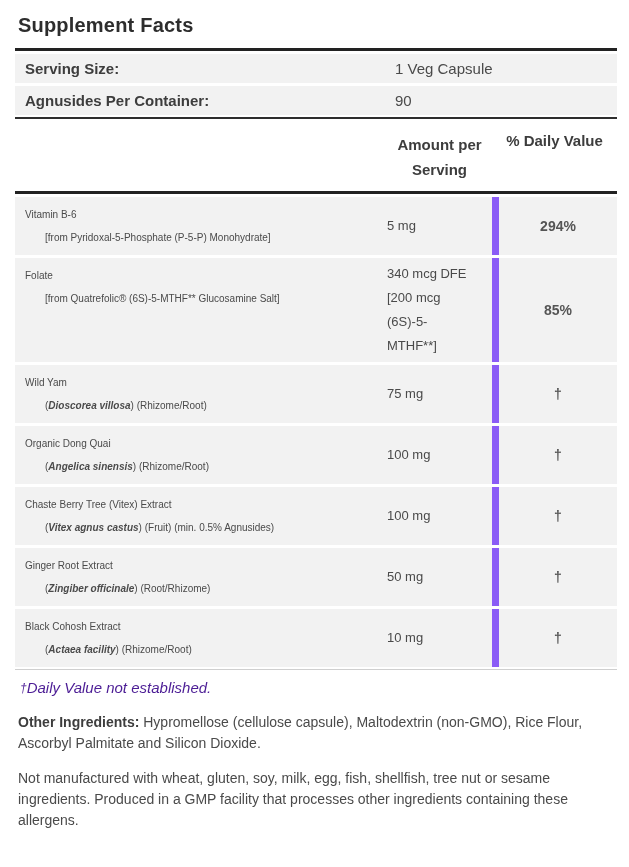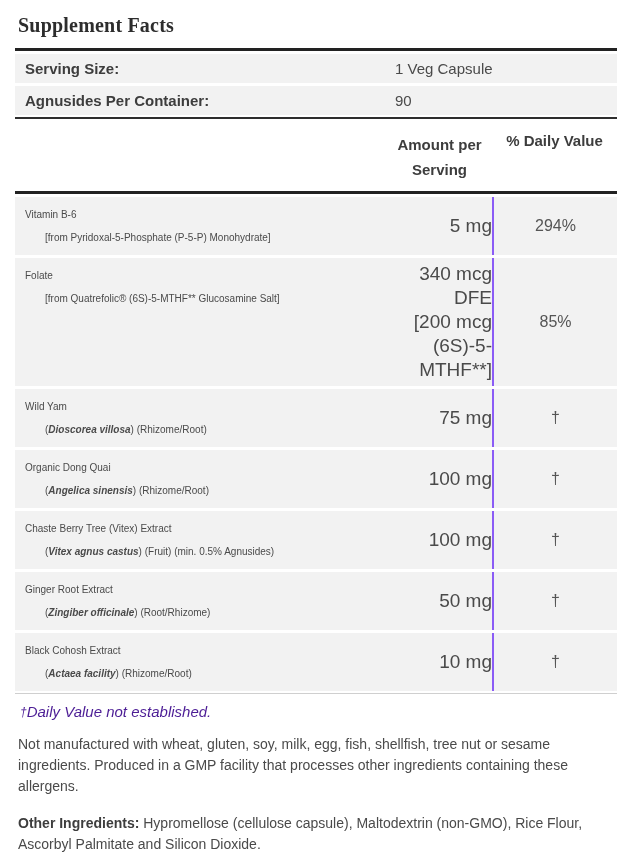--- a/index.html
+++ b/index.html
@@ -9,21 +9,20 @@
     color: var(--text, #4a4a4a);
   }
   .page { padding: 12px 12px 0 15px; }
 
   .title {
     font-size: 20px;
     font-weight: 700;
     color: #2d2d2d;
     margin: 2px 0 11px 3px;
     letter-spacing: 0.2px;
-    font-family: Liberation Serif, serif;
   }
   .rule-thick { height: 3px; background: var(--rule, #222222); }
   .rule-medium { height: 2px; background: #2e2e2e; margin-top: 2px; }
   .rule-light { height: 1px; background: #cfcfcf; margin-top: 2px; }
 
   
   .serving-row {
     display: flex;
     align-items: center;
     background: var(--row-bg, #f2f2f2);
@@ -56,33 +55,34 @@
     margin-top: 3px;
     padding-left: 10px;
   }
   .ing-row:first-of-type { margin-top: 1px; }
   .ing-main { flex: 1; font-size: 10px; line-height: 23px; padding: 6px 0; color: #4a4a4a; }
   .ing-detail { padding-left: 20px; }
   .ing-detail em { font-style: italic; font-weight: bold; }
   .ing-amount {
     width: 105px;
     align-self: center;
-    text-align: right;
-    font-size: 19px;
+    text-align: left;
+    font-size: 13px;
     line-height: 24px;
     color: #4a4a4a;
     white-space: pre-line;
     padding: 4px 0;
   }
   .ing-dv {
     width: 125px;
-    border-left: 2px solid #8b5cf6;
+    border-left: 7px solid #8b5cf6;
     display: flex; align-items: center; justify-content: center;
-    font-size: 16px;
+    font-size: 14px;
     color: #555555;
+    font-weight: bold;
   }
 
   
   .footnote { margin: 9px 0 0 5px; font-size: 15px; color: #4c1d95; font-style: italic; }
   .footnote .dagger { font-size: 12px; vertical-align: 10%; }
   .para { margin: 16px 3px 0 3px; font-size: 14px; line-height: 21px; color: #4a4a4a; }
   .para strong { font-weight: 700; color: #3d3d3d; }
   .para.allergens { margin-top: 14px; }
 </style>
 </head>
@@ -176,17 +176,17 @@
       <div class="ing-detail"><span>(</span><em>Actaea facility</em><span>) (Rhizome/Root)</span></div>
     </div>
     <div class="ing-amount">10 mg</div>
     <div class="ing-dv">†</div>
   </div>
 
   <div class="rule-light"></div>
 
   <p class="footnote"><span class="dagger">†</span><span>Daily Value not established.</span></p>
 
+  <p class="para"><strong>Other Ingredients:</strong><span> Hypromellose (cellulose capsule), Maltodextrin (non-GMO), Rice Flour, Ascorbyl Palmitate and Silicon Dioxide.</span></p>
+
   <p class="para allergens">Not manufactured with wheat, gluten, soy, milk, egg, fish, shellfish, tree nut or sesame ingredients. Produced in a GMP facility that processes other ingredients containing these allergens.</p>
-
-  <p class="para"><strong>Other Ingredients:</strong><span> Hypromellose (cellulose capsule), Maltodextrin (non-GMO), Rice Flour, Ascorbyl Palmitate and Silicon Dioxide.</span></p>
 
 </div>
 
 </body></html>

